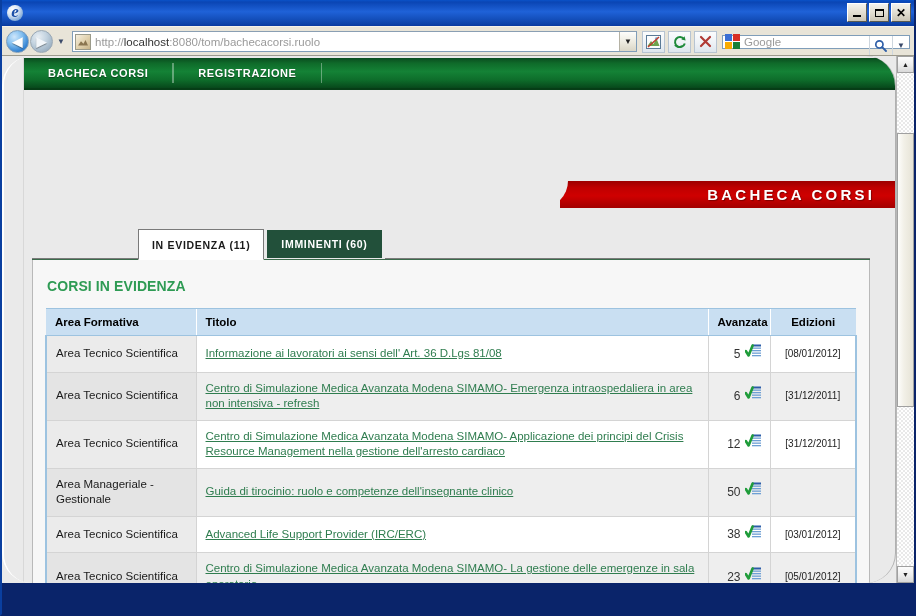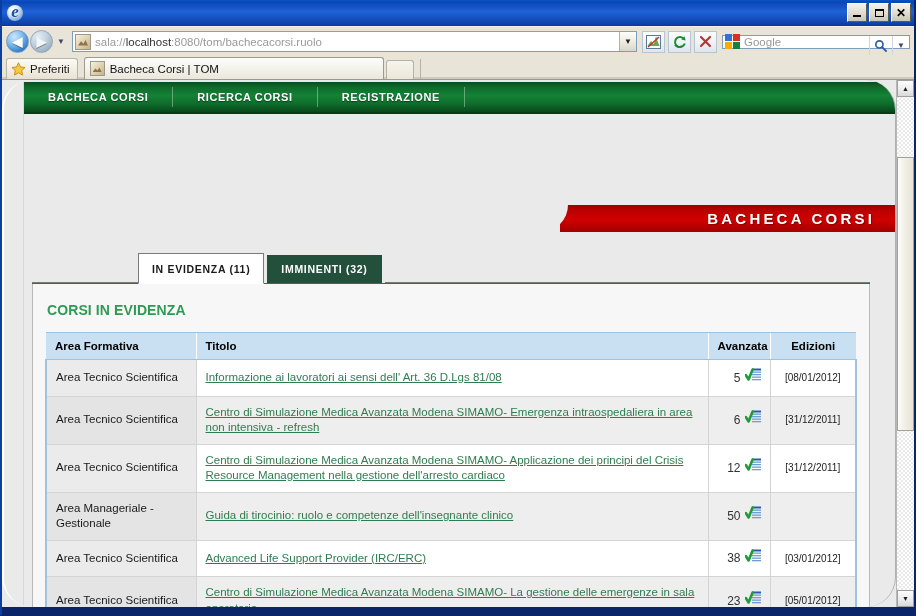--- a/index.html
+++ b/index.html
@@ -329,21 +329,21 @@
     color: #ffffff;
     font-size: 15px; font-weight: bold;
     letter-spacing: 3.2px;
     text-shadow: 1px 1px 1px rgba(0,0,0,0.35);
   }
 
   
   #tabbar {
     position: absolute; left: 28px; top: 173px;
     width: 838px; height: 31px;
-    display: flex; align-items: flex-end;
+    display: flex; align-items: center;
     border-bottom: 1px solid #3b6b4b;
   }
   #tabbar .tabspacer { width: 106px; flex: 0 0 auto; border-bottom: 1px solid #7a7a7a; height: 1px; align-self: flex-end; }
   .ctab {
     height: 30px;
     display: flex; align-items: center; justify-content: center;
     padding: 0 13px;
     font-size: 10.5px;
     font-weight: bold;
     letter-spacing: 0.7px;
@@ -513,21 +513,21 @@
       </div>
       <div class="navcircle fwd">
         <span class="arrow">▶</span>
       </div>
       <div id="histdrop">
         <span>▼</span>
       </div>
 
       <div id="addrbar">
         <div id="addr-favicon"></div>
-        <div id="addr-url"><span>sala://</span><b>localhost</b><span>:8080/tom/bachecacorsi.ruolo</span></div>
+        <div id="addr-url"><span>http://</span><b>localhost</b><span>:8080/tom/bachecacorsi.ruolo</span></div>
         <div id="addr-drop">
           <span>▼</span>
         </div>
       </div>
 
       <div class="tbtn framed">
         <svg width="15" height="14" viewBox="0 0 15 14">
           <rect x="0.5" y="0.5" width="14" height="13" fill="#fbfcfd" stroke="#5a7a96"></rect>
           <path d="M1.5 11 L5 6 L7.5 9 L10.5 3.5 L13.5 11 Z" fill="#6fa34e"></path>
           <circle cx="10.5" cy="3.5" r="1.6" fill="#7fb3d5"></circle>
@@ -562,68 +562,49 @@
             <circle cx="5.4" cy="5.4" r="3.6" fill="none" stroke="#2f5fa8" stroke-width="1.7"></circle>
             <path d="M8.2 8.2 L12 12" stroke="#2f5fa8" stroke-width="1.9" stroke-linecap="round"></path>
           </svg>
         </div>
         <div id="search-drop">
           <span>▼</span>
         </div>
       </div>
     </div>
 
-    <div id="favrow">
-      <div id="fav-btn">
-        <svg id="star" viewBox="0 0 16 15">
-          <path d="M8 0.8 L10.1 5.3 L15 5.9 L11.4 9.2 L12.4 14 L8 11.6 L3.6 14 L4.6 9.2 L1 5.9 L5.9 5.3 Z" fill="#f5c93c" stroke="#c68a18" stroke-width="1"></path>
-        </svg>
-        <span>Preferiti</span>
-      </div>
-      <div id="tabstrip">
-        <div class="browser-tab">
-          <span class="tab-favicon"></span>
-          <span>Bacheca Corsi | TOM</span>
-        </div>
-        <div class="newtab"></div>
-        <div class="tabsep"></div>
-      </div>
-    </div>
   </div>
 
   <div id="viewport">
     <div id="pagearea">
       <div id="page-left-shade"></div>
 
       <div id="greenbar">
         <div class="gnav">
           <span>BACHECA CORSI</span>
         </div>
         <div class="gnav-sep-standalone"></div>
-        <div class="gnav">
-          <span>RICERCA CORSI</span>
-        </div>
         <div class="gnav-sep-standalone"></div>
         <div class="gnav">
           <span>REGISTRAZIONE</span>
         </div>
         <div class="gnav-sep-standalone"></div>
       </div>
 
       <div id="redband">
         <div id="redband-text">BACHECA CORSI</div>
       </div>
 
       <div id="tabbar">
         <div class="tabspacer"></div>
         <div class="ctab active">
           <span>IN EVIDENZA (11)</span>
         </div>
         <div class="ctab inactive">
-          <span>IMMINENTI (32)</span>
+          <span>IMMINENTI (60)</span>
         </div>
         <div class="tabtail"></div>
       </div>
 
       <div id="panel">
         <div id="panel-title">CORSI IN EVIDENZA</div>
 
         <table class="courses">
           <thead>
             <tr>

